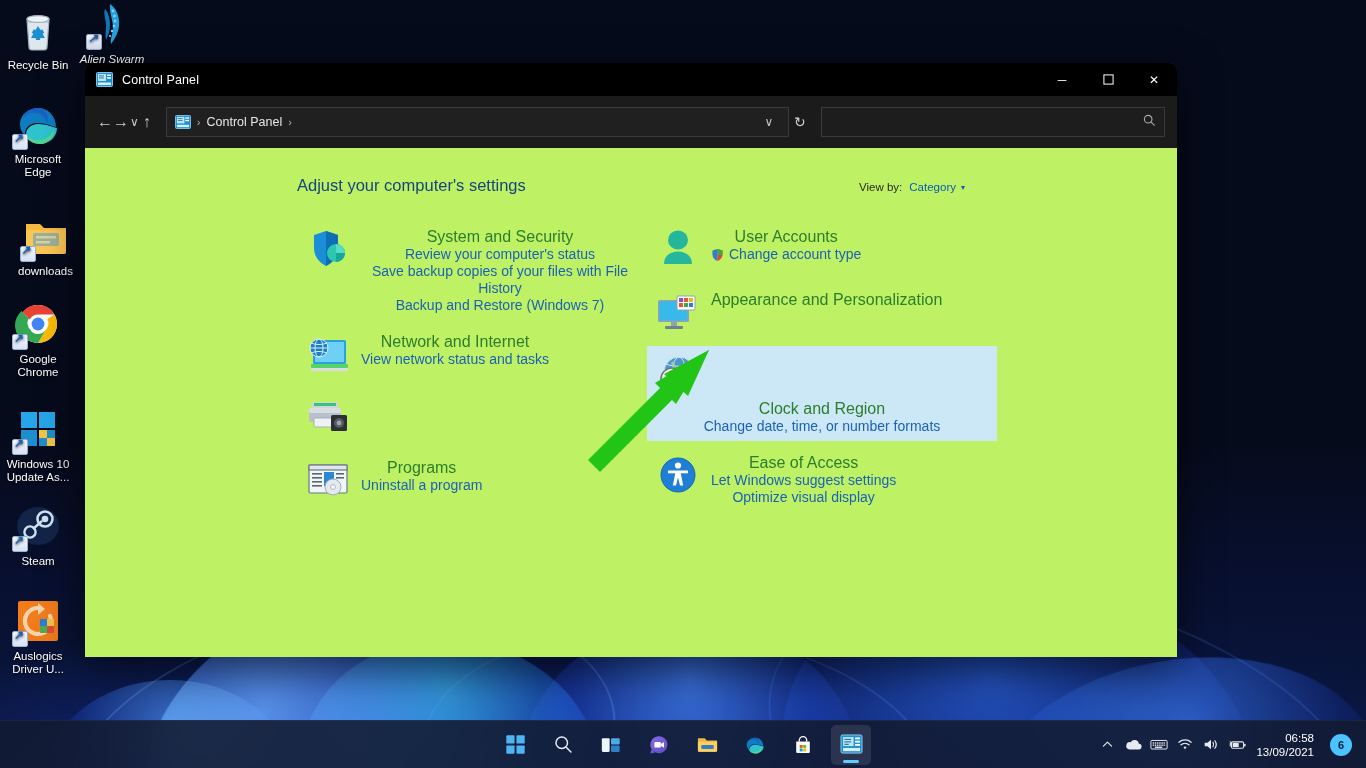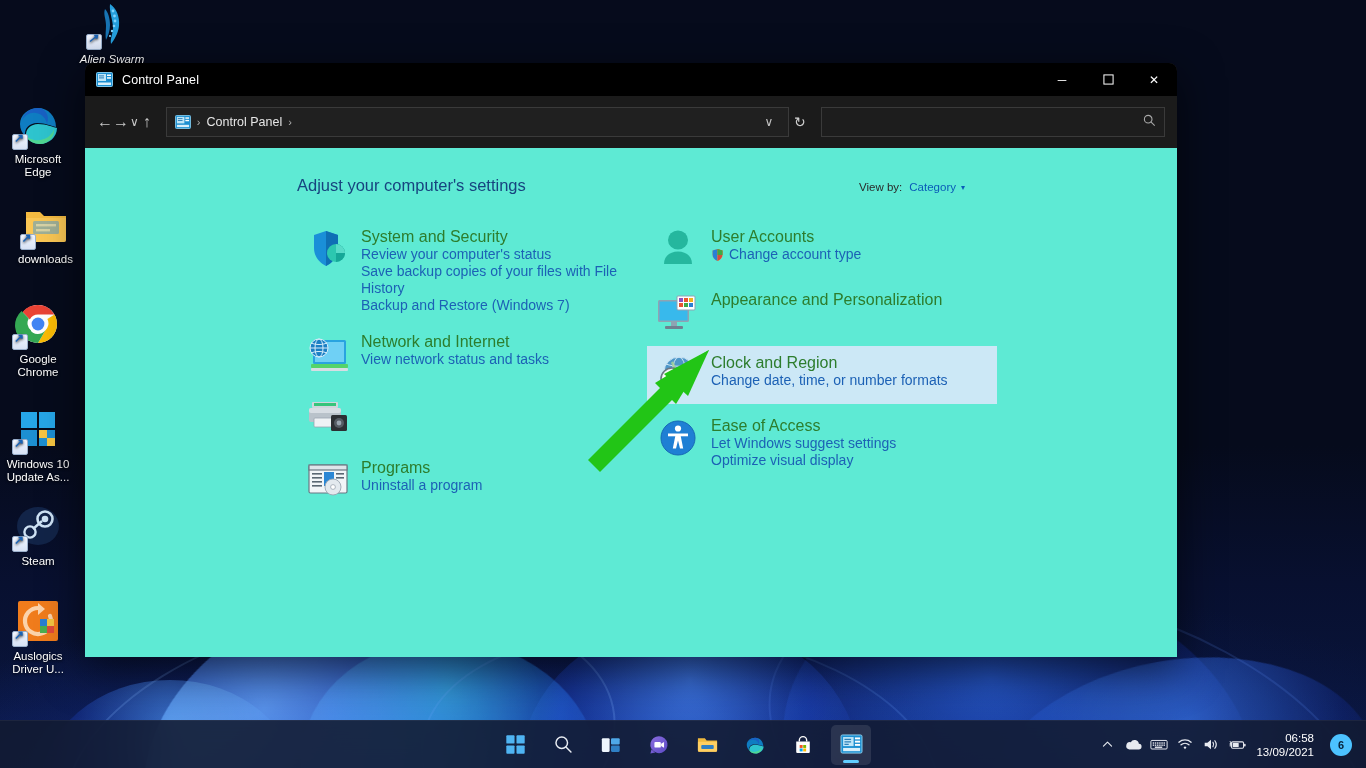--- a/index.html
+++ b/index.html
@@ -131,21 +131,21 @@
   }
   .searchbox input{
     flex:1; background:transparent; border:none; outline:none;
     color:#e0e0e0; font-size:12.5px; font-family:"Liberation Sans", sans-serif;
   }
   .searchbox input::placeholder{ color:#8a8a8a; }
   .search-glyph{ color:#a8a8a8; font-size:13px; }
 
   
   .cp-body{
-    flex:1; background:#5eead4; position:relative; overflow:hidden;
+    flex:1; background:#bef264; position:relative; overflow:hidden;text-align:center;
   }
   .cp-inner{ position:relative; padding:28px 30px 0 212px; }
   .head-row{ display:flex; align-items:flex-start; }
   .page-title{
     color:#17447f; font-size:16.5px; font-weight:normal; letter-spacing:0;
   }
   .viewby{
     position:absolute; right:212px; top:33px;
     display:flex; align-items:center; font-size:11.5px; color:#333;
   }
@@ -154,21 +154,21 @@
   .viewby .caret{ color:#0a5cb8; margin-left:5px; font-size:8px; }
 
   .cols{ display:flex; margin-top:25px; }
   .col{ width:350px; }
   .col.right{ margin-left:0px; }
 
   .cat{
     display:flex; padding:6px 8px 6px 8px; position:relative;
     margin-bottom:5px;
   }
-  .cat.hl{ background:#cce8f6; }
+  .cat.hl{ background:#cce8f6;flex-direction:column; }
   .cat .cicon{ width:46px; height:46px; flex:none; margin-right:10px; }
   .cat .ctext{ padding-top:1px; }
   .cat .ctitle{
     color:#2d7d2d; font-size:16px; line-height:19px; cursor:default;
   }
   .cat .clink{
     color:#1c61b5; font-size:14px; line-height:17px; cursor:default;
     display:block;
   }
   .clink.shield{ display:flex; align-items:center; }
@@ -229,20 +229,34 @@
   <div class="petal p1"></div>
   <div class="petal p4"></div>
   <div class="petal p3"></div>
   <div class="petal p2"></div>
   <div class="petal p5"></div>
   <div class="petal p6"></div>
   <div class="swoosh s1"></div>
   <div class="swoosh s2"></div>
   <div class="swoosh s3"></div>
 
+  <div class="dicon" style="left:0px; top:6px;">
+    <div class="glyph">
+      <svg viewBox="0 0 48 48" width="48" height="48">
+        <path d="M13 13h22l-2 28a3 3 0 0 1-3 3H18a3 3 0 0 1-3-3z" fill="#dfe7ee" stroke="#9fb0bf" stroke-width="1.2"></path>
+        <path d="M13 13h22l-1 4H14z" fill="#c3d0dc"></path>
+        <ellipse cx="24" cy="13" rx="11" ry="3.4" fill="#eef3f7" stroke="#9fb0bf" stroke-width="1.1"></ellipse>
+        <path d="M24 20l5 8h-3v6h-4v-6h-3z" fill="#1d8fd1" transform="rotate(120 24 28)"></path>
+        <path d="M24 20l5 8h-3v6h-4v-6h-3z" fill="#1d8fd1" transform="rotate(240 24 28)"></path>
+        <path d="M24 20l5 8h-3v6h-4v-6h-3z" fill="#1d8fd1"></path>
+      </svg>
+      
+    </div>
+    <span class="label">Recycle Bin</span>
+  </div>
 
   <div class="dicon" style="left:74px; top:0px;font-style:italic;">
     <div class="glyph">
       <svg viewBox="0 0 48 48" width="48" height="48">
         <path d="M22 4c6 4 10 12 9 22-1 8-5 14-8 18-1-6 2-10 2-16 0-8-4-16-3-24z" fill="#27a8e8" opacity=".95"></path>
         <path d="M17 9c3 3 5 9 5 16 0 6-2 11-4 15-1-5 0-9 0-14 0-7-3-12-1-17z" fill="#1a7fc4" opacity=".9"></path>
         <g fill="#7fd4ff">
           <circle cx="25" cy="11" r="1.4"></circle>
             <circle cx="26.5" cy="16" r="1.4"></circle>
           <circle cx="27" cy="21" r="1.4"></circle>
@@ -262,21 +276,21 @@
         <path d="M42 27c0-11-8-19-18-19C14 8 6 15 6 24c0 5 2 9 5 12-1-8 5-13 12-13 9 0 14 3 19 4z" fill="#0f7dc2"></path>
         <path d="M43 28c-5-1-10-4-19-4-7 0-13 5-12 13 3 4 8 7 14 7 9 0 17-7 17-16z" fill="#2ec4ce"></path>
         <path d="M26 44c-7 0-13-4-15-10 3 5 9 7 15 6 7-1 12-5 14-11 1 8-6 15-14 15z" fill="#54d98c" opacity=".9"></path>
         <path d="M24 8c-8 0-14 5-16 12 3-5 8-8 14-7 6 1 10 5 11 11 3-9-2-16-9-16z" fill="#1b5cc4" opacity=".85"></path>
       </svg>
       <span class="shortcut-badge"></span>
     </div>
     <span class="label">Microsoft Edge</span>
   </div>
 
-  <div class="dicon" style="left:0px; top:200px;padding-left:15px;">
+  <div class="dicon" style="left:0px; top:212px;padding-left:15px;">
     <div class="glyph">
       <svg viewBox="0 0 48 48" width="48" height="48">
         <path d="M4 12h14l4 4h22v24a2 2 0 0 1-2 2H6a2 2 0 0 1-2-2z" fill="#f5bb41"></path>
         <rect x="11" y="21" width="26" height="13" rx="1.5" fill="#2d87d6"></rect>
         <rect x="14" y="24" width="20" height="2.4" fill="#a9d4f5"></rect>
         <rect x="14" y="29" width="14" height="2.4" fill="#a9d4f5"></rect>
         <path d="M4 18h40v22a2 2 0 0 1-2 2H6a2 2 0 0 1-2-2z" fill="#ffd265" opacity=".55"></path>
       </svg>
       <span class="shortcut-badge"></span>
     </div>

